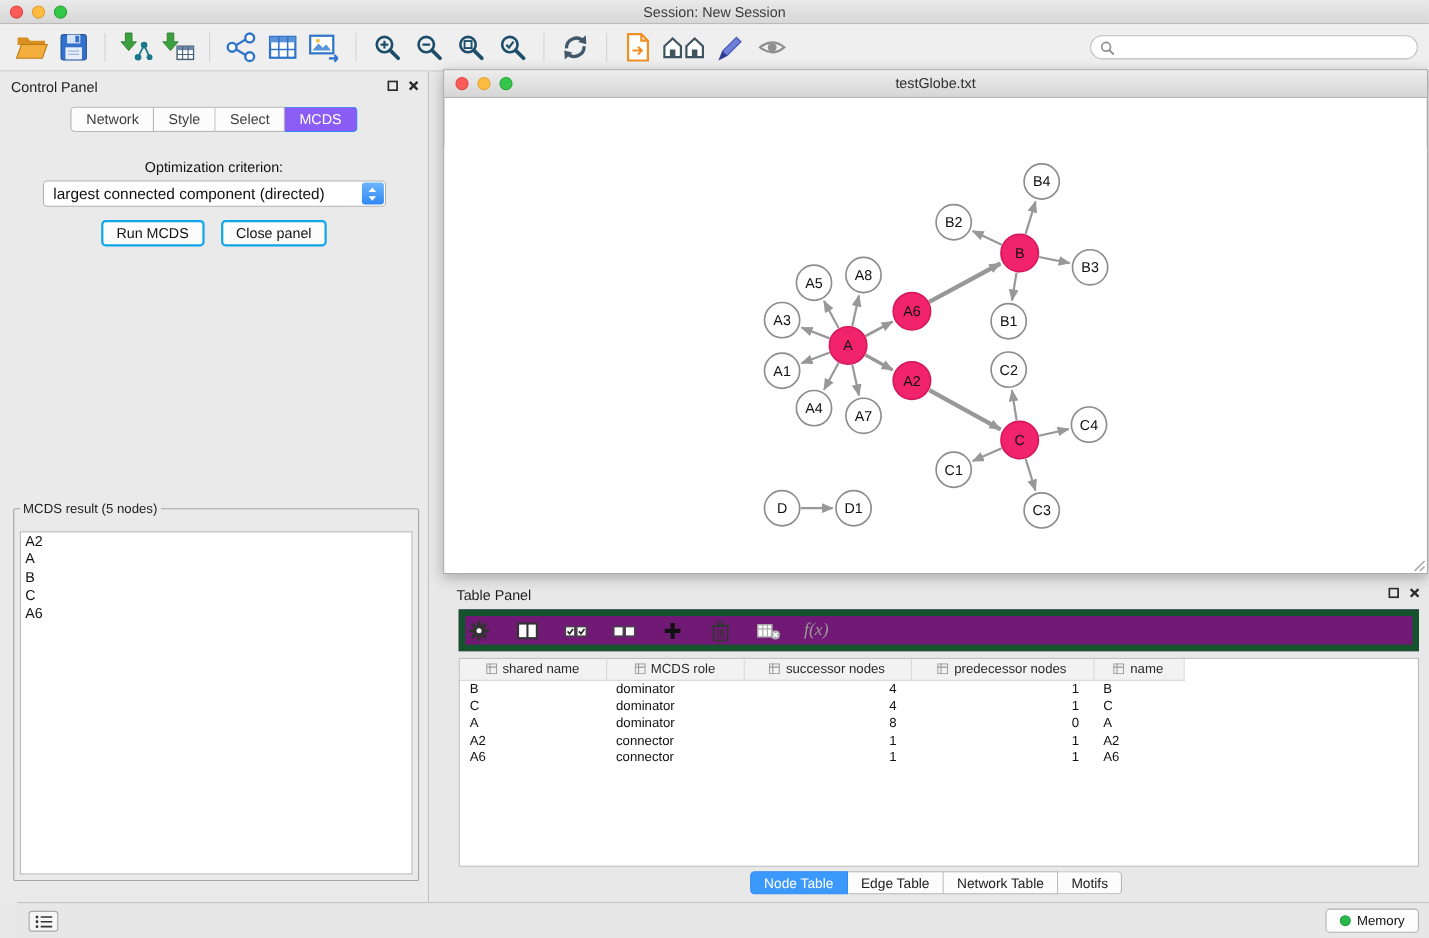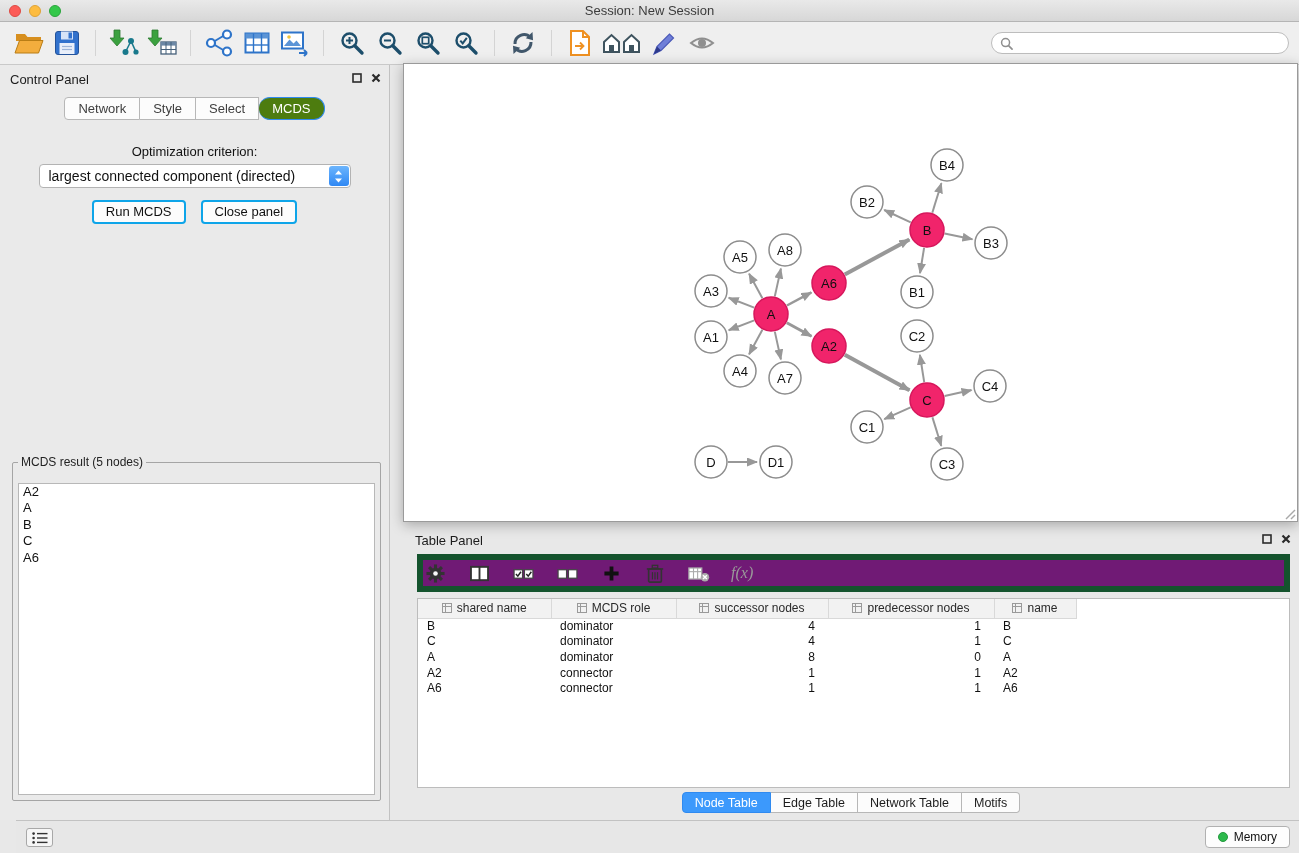--- a/index.html
+++ b/index.html
@@ -35,21 +35,21 @@
   .control-panel { position:absolute; left:0; top:0; width:390px; height:100%;
     background:#eaeaea; border-right:1px solid #c2c2c2; }
   .panel-header { height:28px; position:relative; }
   .panel-header .ph-title { position:absolute; left:10px; top:7px; font-size:13px; color:#1c1c1c; }
   .ph-icons { position:absolute; right:8px; top:8px; display:flex; gap:9px; align-items:center; }
   .cp-tabs { display:flex; justify-content:center; margin-top:4px; }
   .cp-tab { font-size:13px; color:#404040; padding:3px 13px; background:#fcfcfc;
     border:1px solid #b7b7b7; border-left:none; line-height:15px; }
   .cp-tab:first-child { border-left:1px solid #b7b7b7; border-radius:4px 0 0 4px; }
   .cp-tab:last-child { border-radius:0 4px 4px 0; }
-  .cp-tab.active { background:#4d7c0f; border-color:#2f8af0; color:#fff;border-radius:11px; }
+  .cp-tab.active { background:#8b5cf6; border-color:#2f8af0; color:#fff; }
   .opt-label { text-align:center; font-size:13px; color:#111; margin-top:24px; }
   .dropdown { margin:5px auto 0; width:312px; height:24px; background:#fff; border:1px solid #b3b3b3;
     border-radius:4px; position:relative; font-size:14px; color:#111; line-height:22px; padding-left:9px; }
   .dd-stepper { position:absolute; right:1px; top:1px; width:20px; height:20px; border-radius:3px;
     background:linear-gradient(#6cb5fd,#2f88f4); display:flex; align-items:center; justify-content:center; }
   .cp-buttons { display:flex; justify-content:center; gap:15px; margin-top:12px; }
   .btn { font-size:13px; color:#111; padding:2px 12px; background:#fcfcfc; border:2px solid #0ea5e9;
     border-radius:4px; line-height:16px; }
   fieldset.mcds-result { position:absolute; left:12px; right:8px; top:390px; bottom:19px;
     border:1px solid #a5a5a5; border-radius:2px; padding:0; }
@@ -305,20 +305,28 @@
             <div class="result-item">B</div>
             <div class="result-item">C</div>
             <div class="result-item">A6</div>
           </div>
       </fieldset>
     </div>
 
     <div class="right-area">
 
       <div class="net-window">
+        <div class="net-titlebar">
+          <div class="net-traffic">
+            <span class="light red"></span>
+            <span class="light yellow"></span>
+            <span class="light green"></span>
+          </div>
+          <div class="nt-title">testGlobe.txt</div>
+        </div>
         <div class="net-canvas">
           <svg id="graph-svg" width="893" height="430" viewBox="0 0 893 430">
               <defs>
                 <marker id="arrow" markerWidth="12" markerHeight="10" refX="10" refY="4.5" orient="auto" markerUnits="userSpaceOnUse">
                   <path d="M0,0 L11,4.5 L0,9 Z" fill="#989898"></path>
                 </marker>
               </defs>
               <line x1="358.4" y1="165.2" x2="345.1" y2="140.7" stroke="#989898" stroke-width="2" marker-end="url(#arrow)"></line>
               <line x1="370.8" y1="163.4" x2="376.9" y2="135.6" stroke="#989898" stroke-width="2" marker-end="url(#arrow)"></line>
               <line x1="350.2" y1="174.6" x2="324.7" y2="164.8" stroke="#989898" stroke-width="2" marker-end="url(#arrow)"></line>

